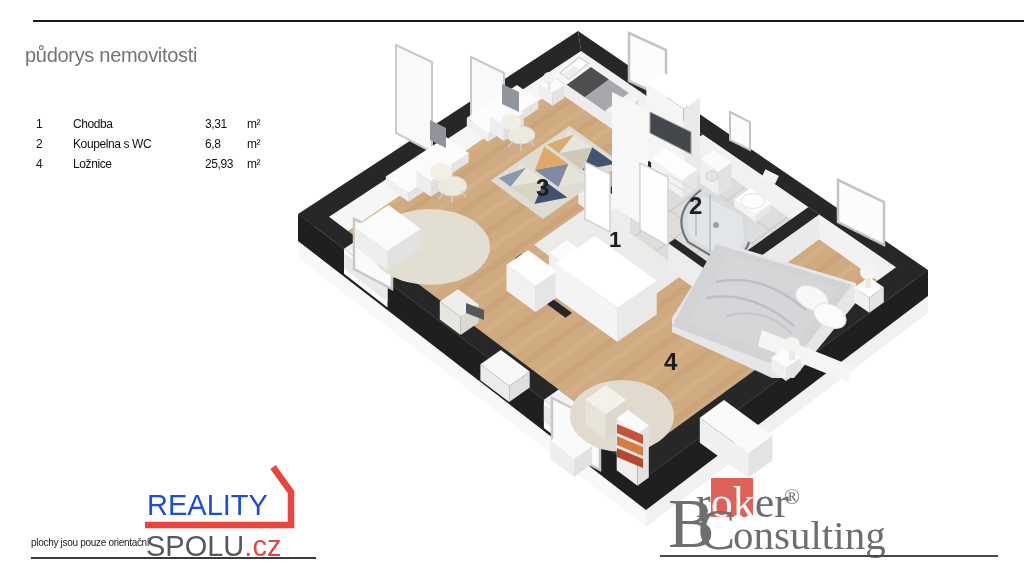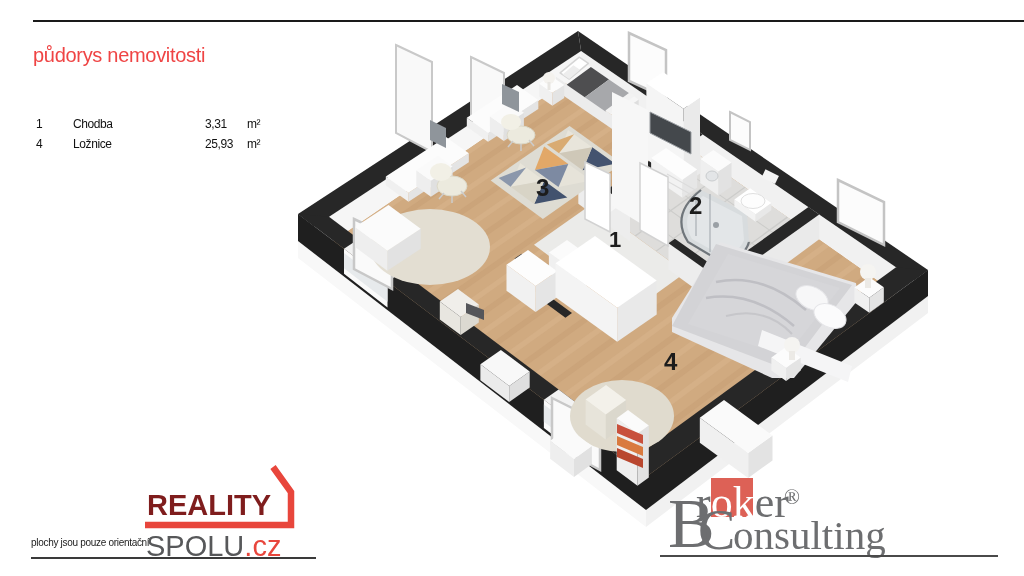--- a/index.html
+++ b/index.html
@@ -2,24 +2,25 @@
 <html><head><meta charset="utf-8">
 <style>
 html,body{margin:0;padding:0;width:1024px;height:576px;background:#ffffff;overflow:hidden}
 body{font-family:"Liberation Sans",sans-serif;position:relative}
 .abs{position:absolute}
 </style></head>
 <body>
 
 <div class="abs" style="left:33px;top:20px;width:991px;height:2px;background:#1a1a1a"></div>
 
-<div class="abs" style="left:33px;top:44px;font-size:20px;color:#ef4444;letter-spacing:-0.3px">půdorys nemovitosti</div>
+<div class="abs" style="left:25px;top:44px;font-size:20px;color:#737373;letter-spacing:-0.3px">půdorys nemovitosti</div>
 
 <div class="abs" style="left:36px;top:114px;font-size:12px;color:#111;line-height:20px;letter-spacing:-0.4px">
 <div><span style="display:inline-block;width:37px">1</span><span style="display:inline-block;width:132px">Chodba</span><span style="display:inline-block;width:42px">3,31</span>m²</div>
+<div><span style="display:inline-block;width:37px">2</span><span style="display:inline-block;width:132px">Koupelna s WC</span><span style="display:inline-block;width:42px">6,8</span>m²</div>
 <div><span style="display:inline-block;width:37px">4</span><span style="display:inline-block;width:132px">Ložnice</span><span style="display:inline-block;width:42px">25,93</span>m²</div>
 </div>
 
 <svg class="abs" style="left:0;top:0" width="1024" height="576" viewBox="0 0 1024 576">
 <g>
       <polygon points="928.0,296.0 928.0,313.0 646.0,527.0 646.0,510.0" fill="#f1f1f1"></polygon>
       <polygon points="646.0,510.0 646.0,527.0 298.0,258.0 298.0,241.0" fill="#f8f8f8"></polygon>
     </g>
 <g>
       <polygon points="581.1,71.7 896.0,293.2 642.2,484.6 329.0,243.7" fill="#d0aa80"></polygon>
@@ -359,21 +360,21 @@
 </svg>
 
 <div class="abs" style="left:31px;top:537px;font-size:10px;color:#222;letter-spacing:-0.3px">plochy jsou pouze orientační</div>
 
 <div class="abs" style="left:31px;top:557px;width:285px;height:2px;background:#3a3a3a"></div>
 
 <div class="abs" style="left:145px;top:460px;width:170px;height:110px">
 <svg class="abs" style="left:0;top:0" width="170" height="110" viewBox="0 0 170 110">
 <path d="M -2 65 L 146 65 L 146 32 L 128 7" stroke="#e8463c" stroke-width="6.5" fill="none"></path>
 </svg>
-<div class="abs" style="left:2px;top:29px;font-size:29px;font-weight:bold;color:#7f1d1d;letter-spacing:0px">REALITY</div>
+<div class="abs" style="left:2px;top:29px;font-size:29px;font-weight:normal;color:#1d4ed8;letter-spacing:0px">REALITY</div>
 <div class="abs" style="left:1px;top:70px;font-size:29px;font-weight:normal;color:#57585a">SPOLU<span style="color:#e8463c">.cz</span></div>
 </div>
 
 <svg class="abs" style="left:668px;top:468px" width="340" height="100" viewBox="0 0 340 100" font-family="Liberation Serif,serif" fill="#6d6e70">
 <rect x="43" y="10" width="42" height="39" fill="#dd6156"></rect>
 <text x="0" y="79" font-size="70">B</text>
 <text x="28" y="49" font-size="44">r<tspan fill="#ffffff">ok</tspan>er</text>
 <text x="116" y="36" font-size="21">®</text>
 <text x="30" y="81" font-size="56">C</text>
 <text x="65" y="81" font-size="41">onsulting</text>

